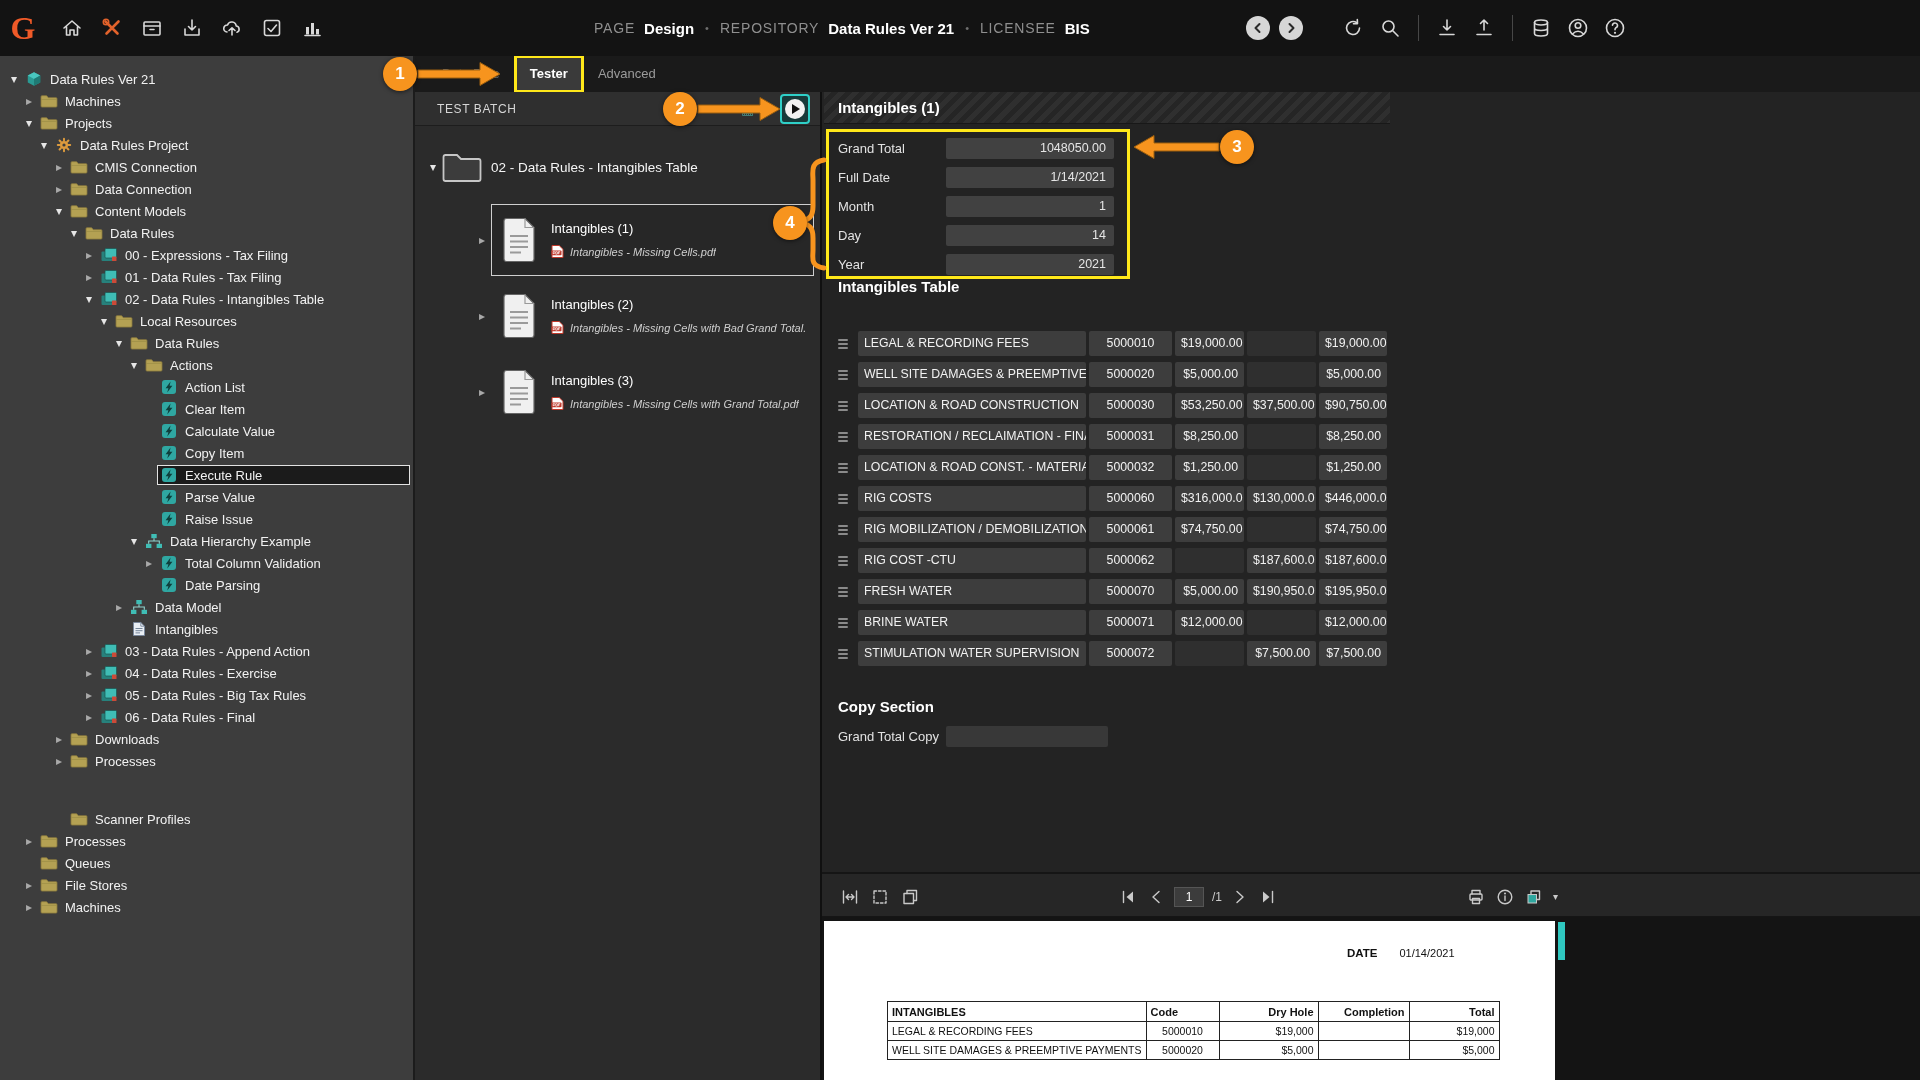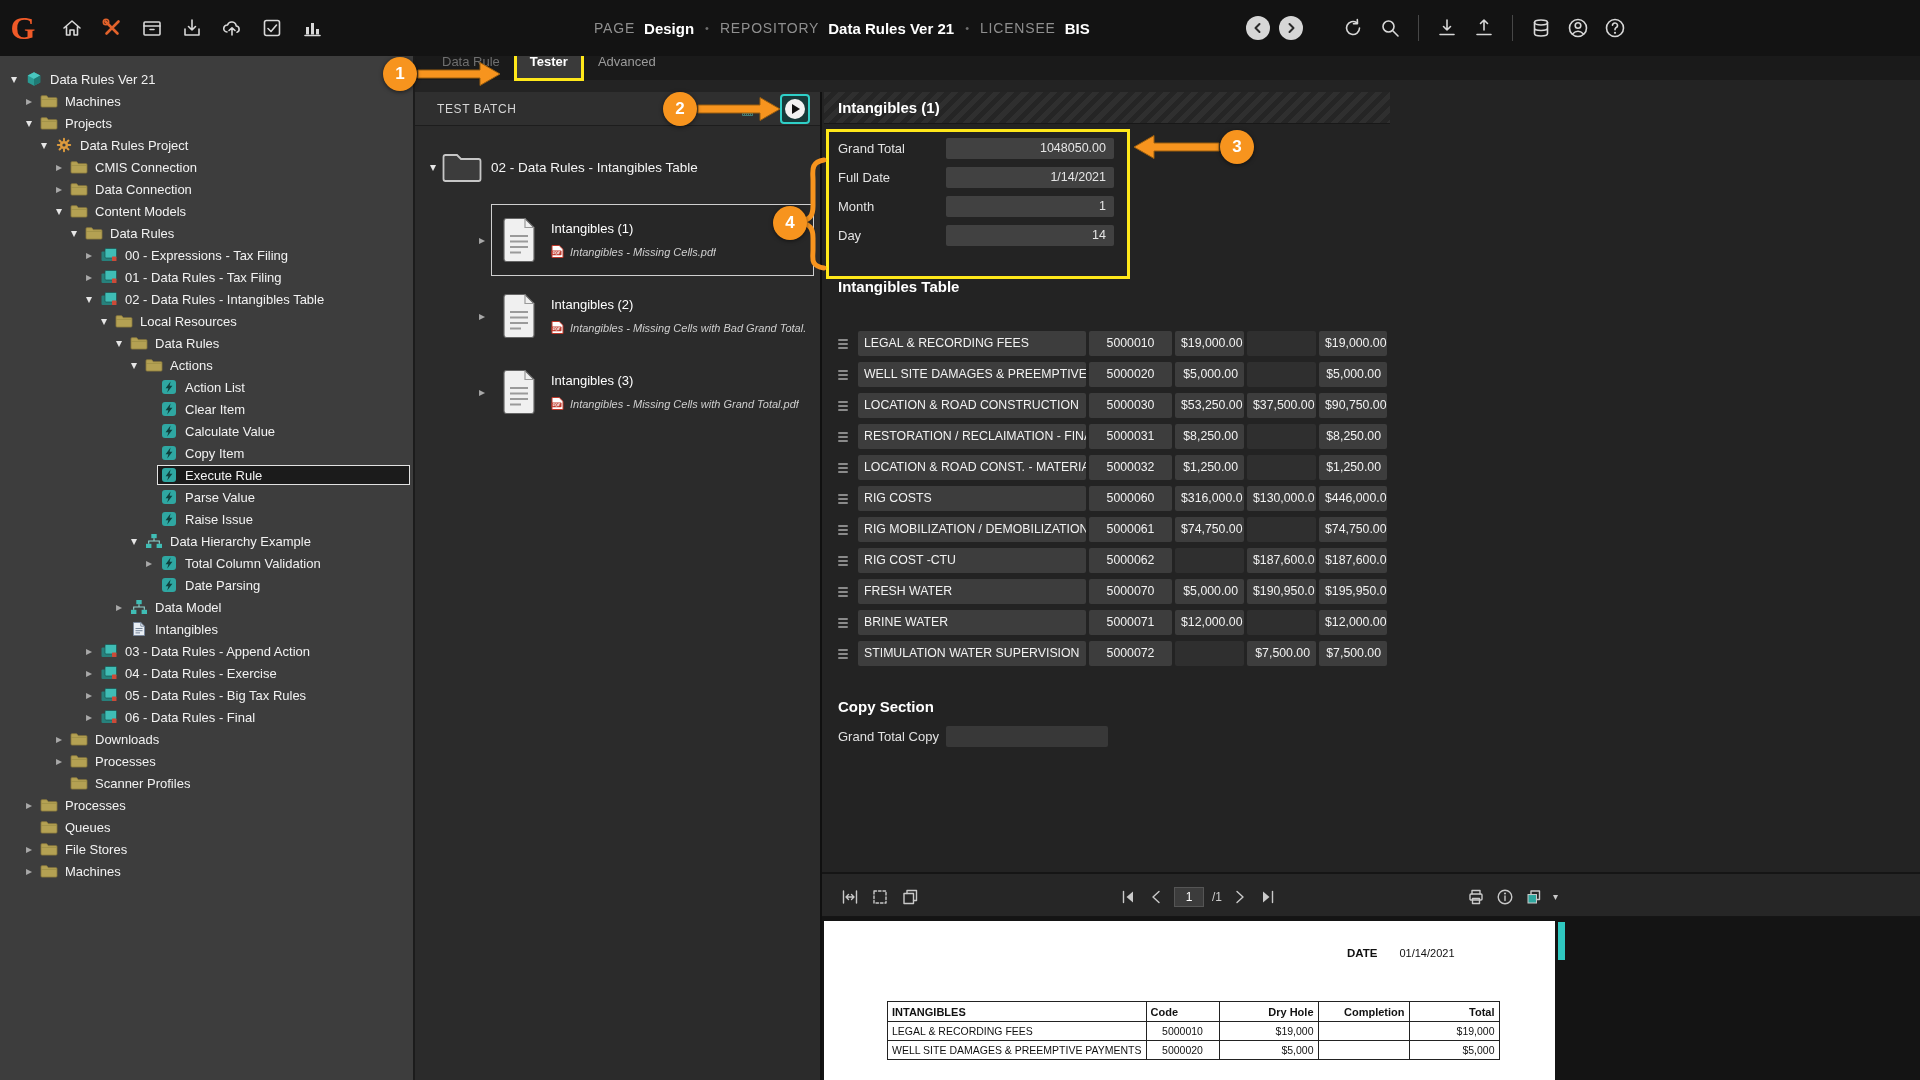--- a/index.html
+++ b/index.html
@@ -35,21 +35,21 @@
   .expander{width:16px;flex:none;font-size:12px;text-align:center;color:#a9a9a9;line-height:22px;}
   .expander.open{color:#e6e6e6;}
   .row-body{flex:1;display:flex;align-items:center;height:20px;margin-right:3px;
     border:1px solid transparent;padding:0 4px 0 2px;min-width:0;}
   .row-body.selected{border-color:#e2e2e2;background:#1b1b1b;}
   .tree-icon{width:19px;height:17px;flex:none;margin-right:6px;display:flex;align-items:center;}
   .tree-icon svg{width:18px;height:16px;}
   .tree-label{font-size:13px;color:#f2f2f2;white-space:nowrap;}
 
   
-  .subheader{position:absolute;left:415px;top:44px;width:1505px;height:36px;background:#1a1a1a;}
+  .subheader{position:absolute;left:415px;top:56px;width:1505px;height:36px;background:#1a1a1a;}
   .tabs{display:flex;height:36px;align-items:center;padding-left:14px;gap:4px;}
   .tab{height:32px;line-height:32px;padding:0 13px;font-size:13px;color:#9b9b9b;cursor:pointer;}
   .tab-dim{color:#6f6f6f;}
   .tab-active{background:#3a3a3a;color:#fff;font-weight:bold;outline:3px solid #ffe81a;}
 
   
   .batch-panel{position:absolute;left:415px;top:92px;width:405px;height:988px;background:#2b2b2b;}
   .batch-header{height:34px;background:#2f2f2f;border-bottom:1px solid #1d1d1d;
     display:flex;align-items:center;padding:0 10px 0 22px;}
   .batch-title{font-size:12px;color:#d6d6d6;letter-spacing:.6px;}
@@ -660,21 +660,21 @@
       <span class="row-body">
         <span class="tree-icon">
           <svg viewBox="0 0 18 15">
             <path d="M1 3.2 Q1 2.2 2 2.2 H6.6 L8.4 4.2 H16 Q17 4.2 17 5.2 V12.6 Q17 13.6 16 13.6 H2 Q1 13.6 1 12.6 Z" fill="#b4a153" stroke="#8a7a3c" stroke-width="0.8"></path>
             <path d="M1 6 H17" stroke="#9c8c45" stroke-width="0.7"></path>
           </svg>
         </span>
         <span class="tree-label">Processes</span>
       </span>
     </div>
-    <div class="tree-row" style="padding-left: 51px;">
+    <div class="tree-row" style="padding-left: 51px; margin-top: 36px;">
       <span class="expander none"></span>
       <span class="row-body">
         <span class="tree-icon">
           <svg viewBox="0 0 18 15">
             <path d="M1 3.2 Q1 2.2 2 2.2 H6.6 L8.4 4.2 H16 Q17 4.2 17 5.2 V12.6 Q17 13.6 16 13.6 H2 Q1 13.6 1 12.6 Z" fill="#b4a153" stroke="#8a7a3c" stroke-width="0.8"></path>
             <path d="M1 6 H17" stroke="#9c8c45" stroke-width="0.7"></path>
           </svg>
         </span>
         <span class="tree-label">Scanner Profiles</span>
       </span>
@@ -838,20 +838,24 @@
         <span class="field-input">1/14/2021</span>
       </div>
       <div class="field-row">
         <span class="field-label">Month</span>
         <span class="field-input">1</span>
       </div>
       <div class="field-row">
         <span class="field-label">Day</span>
         <span class="field-input">14</span>
       </div>
+      <div class="field-row">
+        <span class="field-label">Year</span>
+        <span class="field-input">2021</span>
+      </div>
     </div>
 
   <div class="section-title t1">Intangibles Table</div>
   <div class="col-headers" id="col-headers">
       <span class="col-h c-desc">Description</span>
       <span class="col-h c-code">Code</span>
       <span class="col-h c-money">Dry Hole</span>
       <span class="col-h c-money">Completion</span>
       <span class="col-h c-total">Total</span>
     </div>

